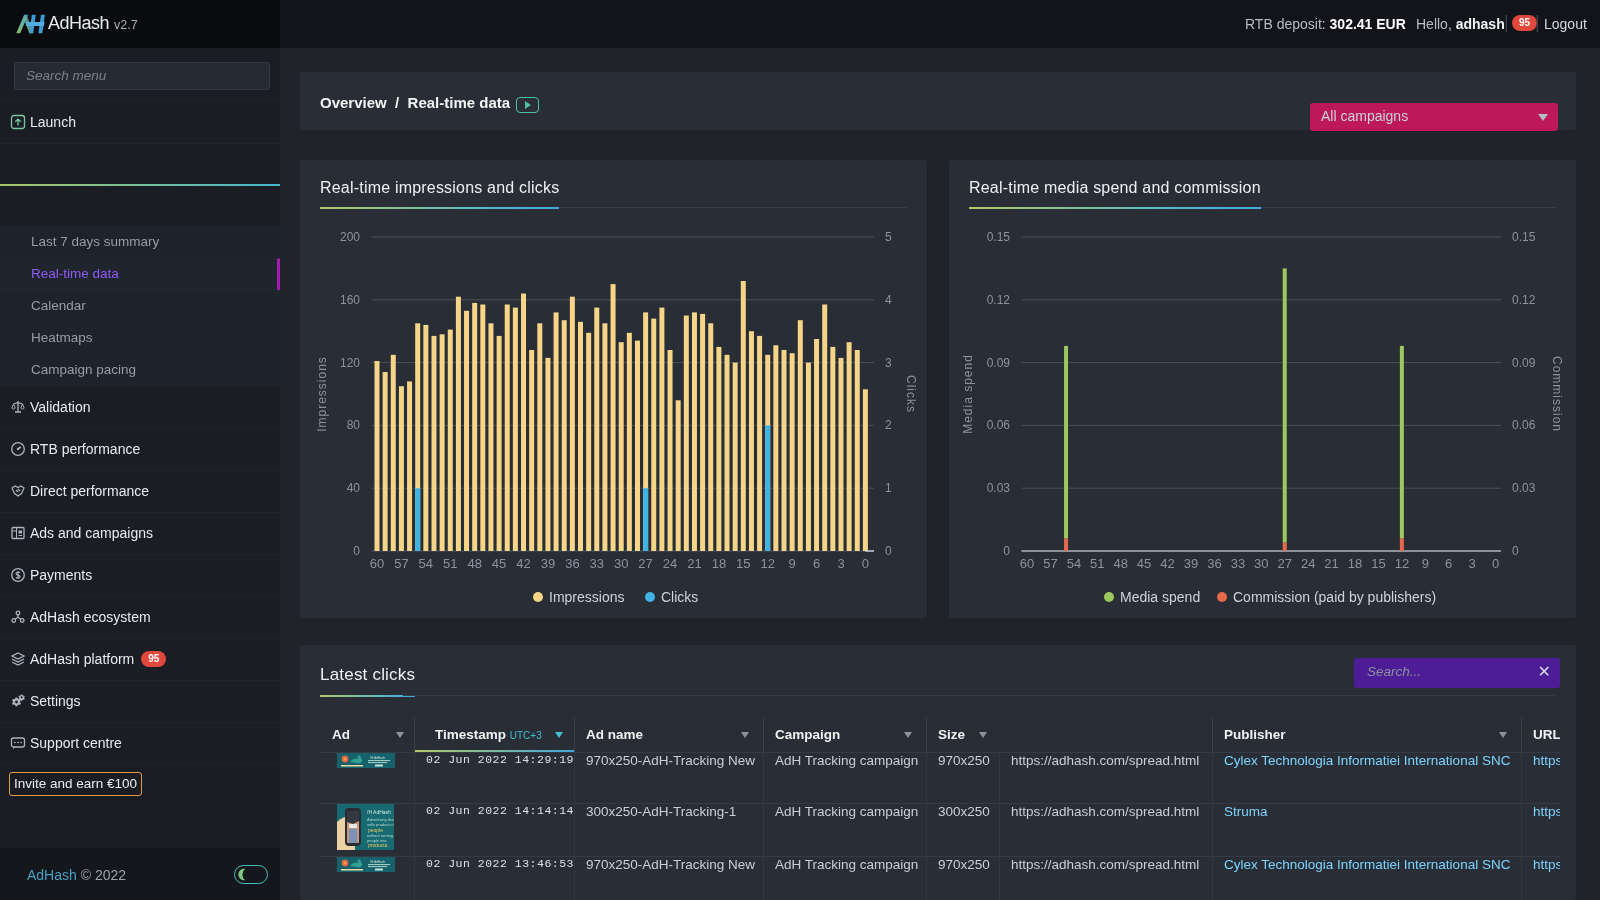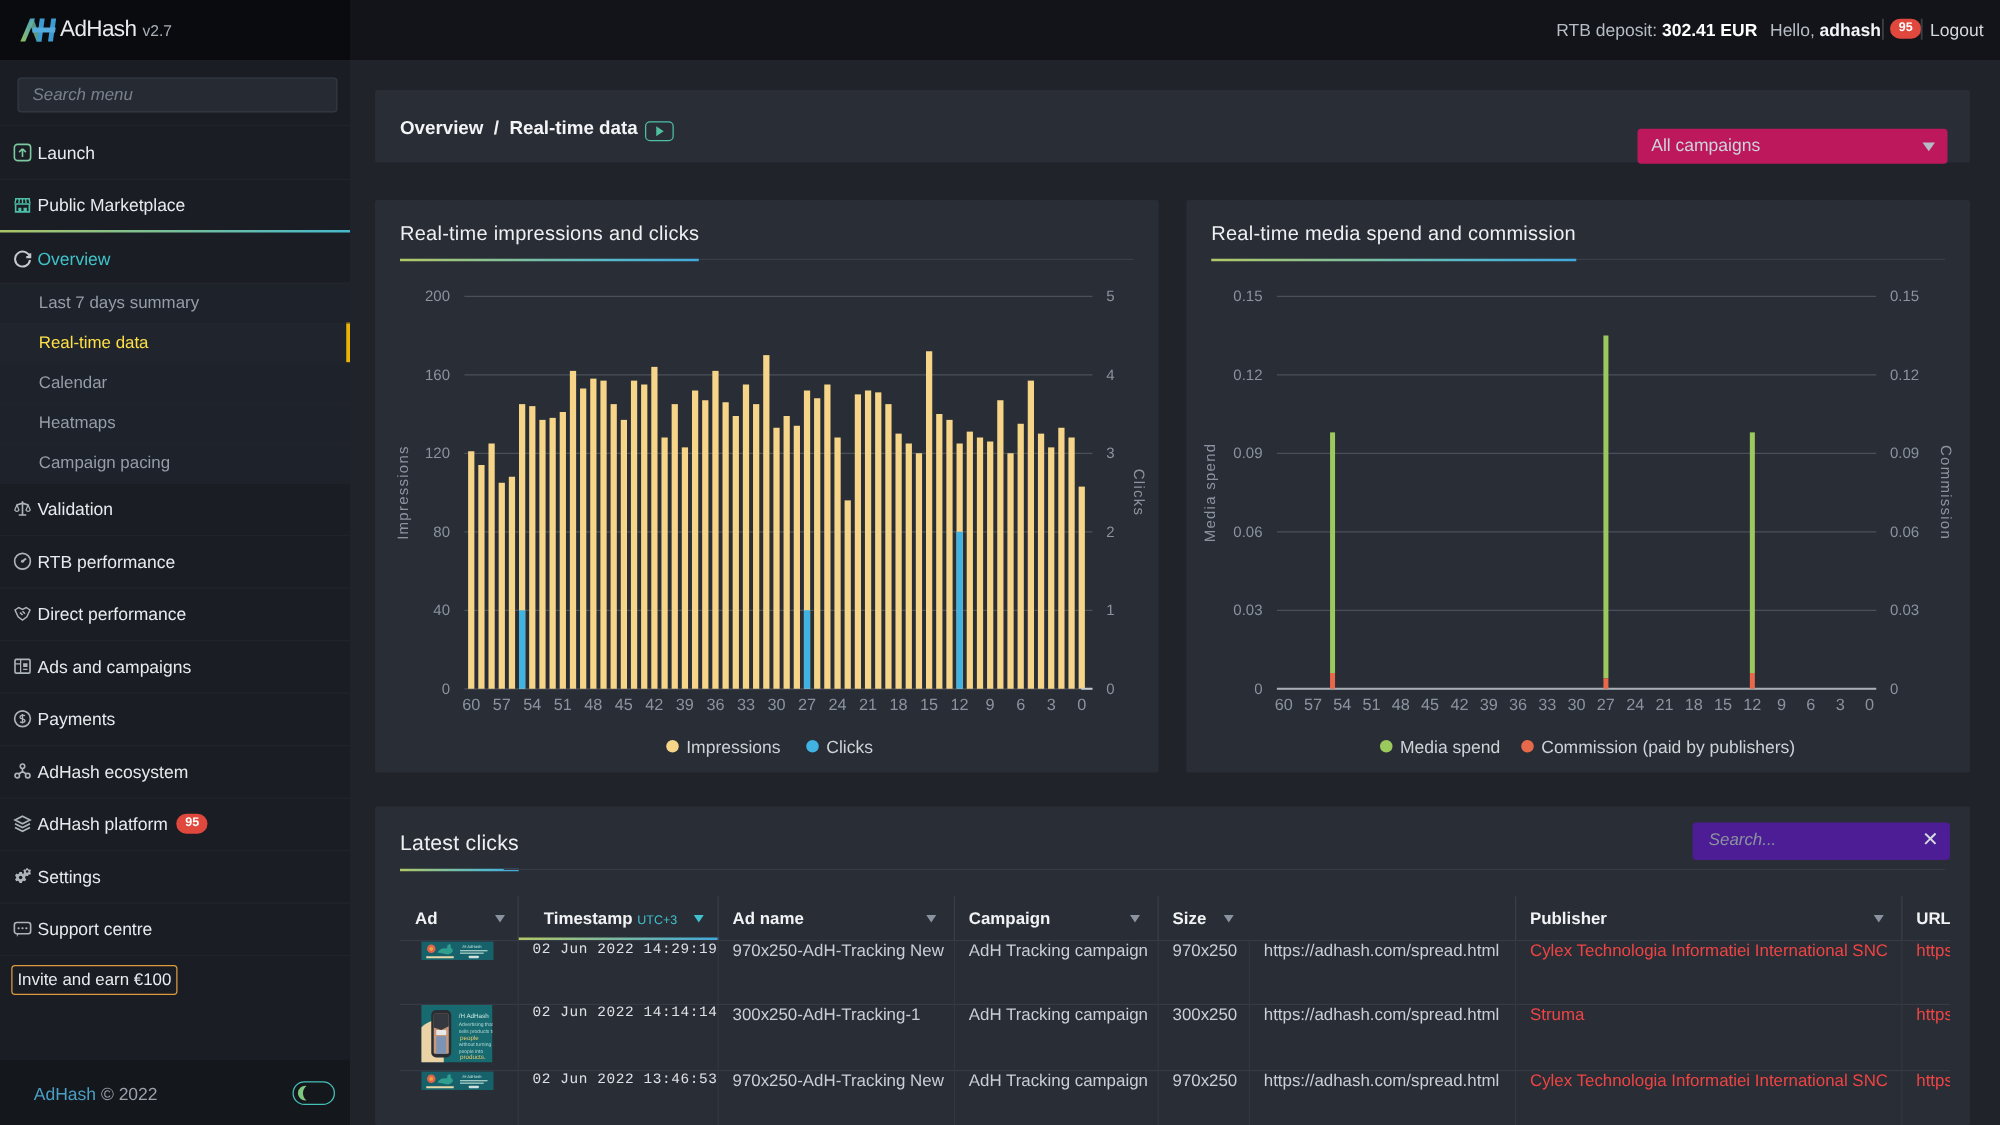--- a/index.html
+++ b/index.html
@@ -10,21 +10,21 @@
 #logo {position:absolute;left:0;top:0;width:280px;height:48px;background:#0a0b0e}
 #search {position:absolute;left:14px;top:62px;width:256px;height:28px;background:#262b33;
   border:1px solid #343a44;border-radius:3px;color:#79818c;font-style:italic;font-size:13.5px;
   line-height:26px;padding-left:11px}
 .mrow {position:absolute;left:0;width:280px;height:42px;font-size:14px;color:#e8ebee;
   display:flex;align-items:center}
 .mrow .mi {position:absolute;left:10px;top:50%;margin-top:-8px;width:16px;height:16px}
 .mrow span:not(.mi):not(.badge) {margin-left:30px}
 .srow {position:absolute;left:0;width:280px;height:32px;font-size:13.5px;color:#959da8;
   line-height:32px;padding-left:31px;background:#1e222a}
-.srow.active {color:#fde047;background:#20242d;border-right:3px solid #eab308}
+.srow.active {color:#8b5cf6;background:#20242d;border-right:3px solid #a21caf}
 .badge {display:inline-block;background:#e0473d;color:#fff;font-size:10px;font-weight:bold;
   border-radius:8px;padding:2px 7px;line-height:12px}
 #invite {position:absolute;left:9px;top:772px;width:133px;height:24px;border:1px solid #dd9b3d;
   border-radius:3px;color:#e9ecef;font-size:13.5px;text-align:center;line-height:22px}
 #sfoot {position:absolute;left:0;top:848px;width:280px;height:52px;background:#14171c}
 
 #topbar {position:absolute;left:280px;top:0;width:1320px;height:48px;background:#121419;
   color:#b6bdc5;font-size:14px}
 
 .card {position:absolute;background:#292d35;border-radius:2px}
@@ -38,21 +38,21 @@
   color:#c9cfd6;border-left:1px solid #323741;padding-left:11px;overflow:hidden;white-space:nowrap}
 .c0 {left:0;width:94px;border-left:none;padding-left:17px}
 .c1 {left:94px;width:160px}
 .c2 {left:254px;width:189px}
 .c3 {left:443px;width:163px}
 .c4 {left:606px;width:73px}
 .c5 {left:679px;width:213px}
 .c6 {left:892px;width:309px}
 .c7 {left:1201px;width:120px}
 .mono {font-family:"Liberation Mono",monospace;font-size:11.5px;color:#dde1e6;letter-spacing:0.5px}
-.lnk {color:#ef4444}
+.lnk {color:#7dd3fc}
 .sorttri {position:absolute;top:15px;width:0;height:0;border-left:4.5px solid transparent;
   border-right:4.5px solid transparent;border-top:6px solid #8b93a0}
 </style></head>
 <body>
 
 <div id="sidebar">
   <div id="logo">
     <div class="abs" style="left:15px;top:14px"><svg width="30" height="20" viewBox="0 0 46 30">
           <defs>
             <linearGradient id="lg" x1="0" y1="1" x2="1" y2="0">
@@ -70,38 +70,21 @@
     <span class="abs" style="left:114px;top:18px;font-size:12.5px;color:#a9b0b8">v2.7</span>
   </div>
   <div id="search">Search menu</div>
   <div class="mrow" style="top:101px">
       <span class="mi"><svg width="16" height="16" viewBox="0 0 16 16" fill="none" stroke="#7cc89f" stroke-width="1.3">
           <rect x="1.5" y="1.5" width="13" height="13" rx="2.5"></rect>
           <path d="M8 11.5V5M8 5L5.3 7.7M8 5l2.7 2.7"></path>
         </svg></span>
       <span style="color:#e8ebee">Launch</span>
     </div>
-<div class="mrow" style="top:143px">
-      <span class="mi"><svg width="16" height="16" viewBox="0 0 16 16" fill="none" stroke="#4ec0a8" stroke-width="1.3">
-          <path d="M2.5 7.5v6h11v-6" stroke-width="1.3"></path>
-          <path d="M2 3h12M2.8 3L2 6.5M5.5 3l-.4 3.5M8 3v3.5M10.5 3l.4 3.5M13.2 3l.8 3.5" stroke-width="1.1"></path>
-          <path d="M1.6 6.5h12.8v1.2H1.6z" fill="#4ec0a8" stroke="none"></path>
-          <path d="M4.7 10.2h2.4v3.3H4.7z" fill="#4ec0a8" stroke="none"></path>
-          <path d="M8.8 10.2h2.7v2.6H8.8z" fill="#4ec0a8" stroke="none"></path>
-        </svg></span>
-      <span style="color:#e8ebee">Public Marketplace</span>
-    </div>
 <div style="position:absolute;left:0;top:184px;width:280px;height:2px;background:linear-gradient(90deg,#a9c566,#45b8cd)"></div>
-<div class="mrow" style="top:186px">
-      <span class="mi"><svg width="16" height="16" viewBox="0 0 16 16" fill="none" stroke="#c4c9d0" stroke-width="1.3">
-          <path d="M13.8 6.5A6 6 0 1 0 14 9" stroke-width="1.6"></path>
-          <path d="M14.2 3.5v3.2h-3.2" stroke-width="1.6"></path>
-        </svg></span>
-      <span style="color:#3fc3c9">Overview</span>
-    </div>
 <div class="srow" style="top:226px">Last 7 days summary</div>
 <div class="srow active" style="top:258px">Real-time data</div>
 <div class="srow" style="top:290px">Calendar</div>
 <div class="srow" style="top:322px">Heatmaps</div>
 <div class="srow" style="top:354px">Campaign pacing</div>
 <div class="mrow" style="top:386px">
       <span class="mi"><svg width="16" height="16" viewBox="0 0 16 16" fill="none" stroke="#aeb4bc" stroke-width="1.3">
           <path d="M8 2v11M5 13h6M8 3.5L3.5 5M8 3.5L12.5 5"></path>
           <path d="M3.5 5l-1.7 4a1.9 1.9 0 0 0 3.4 0zM12.5 5l-1.7 4a1.9 1.9 0 0 0 3.4 0z" stroke-width="1"></path>
         </svg></span>

